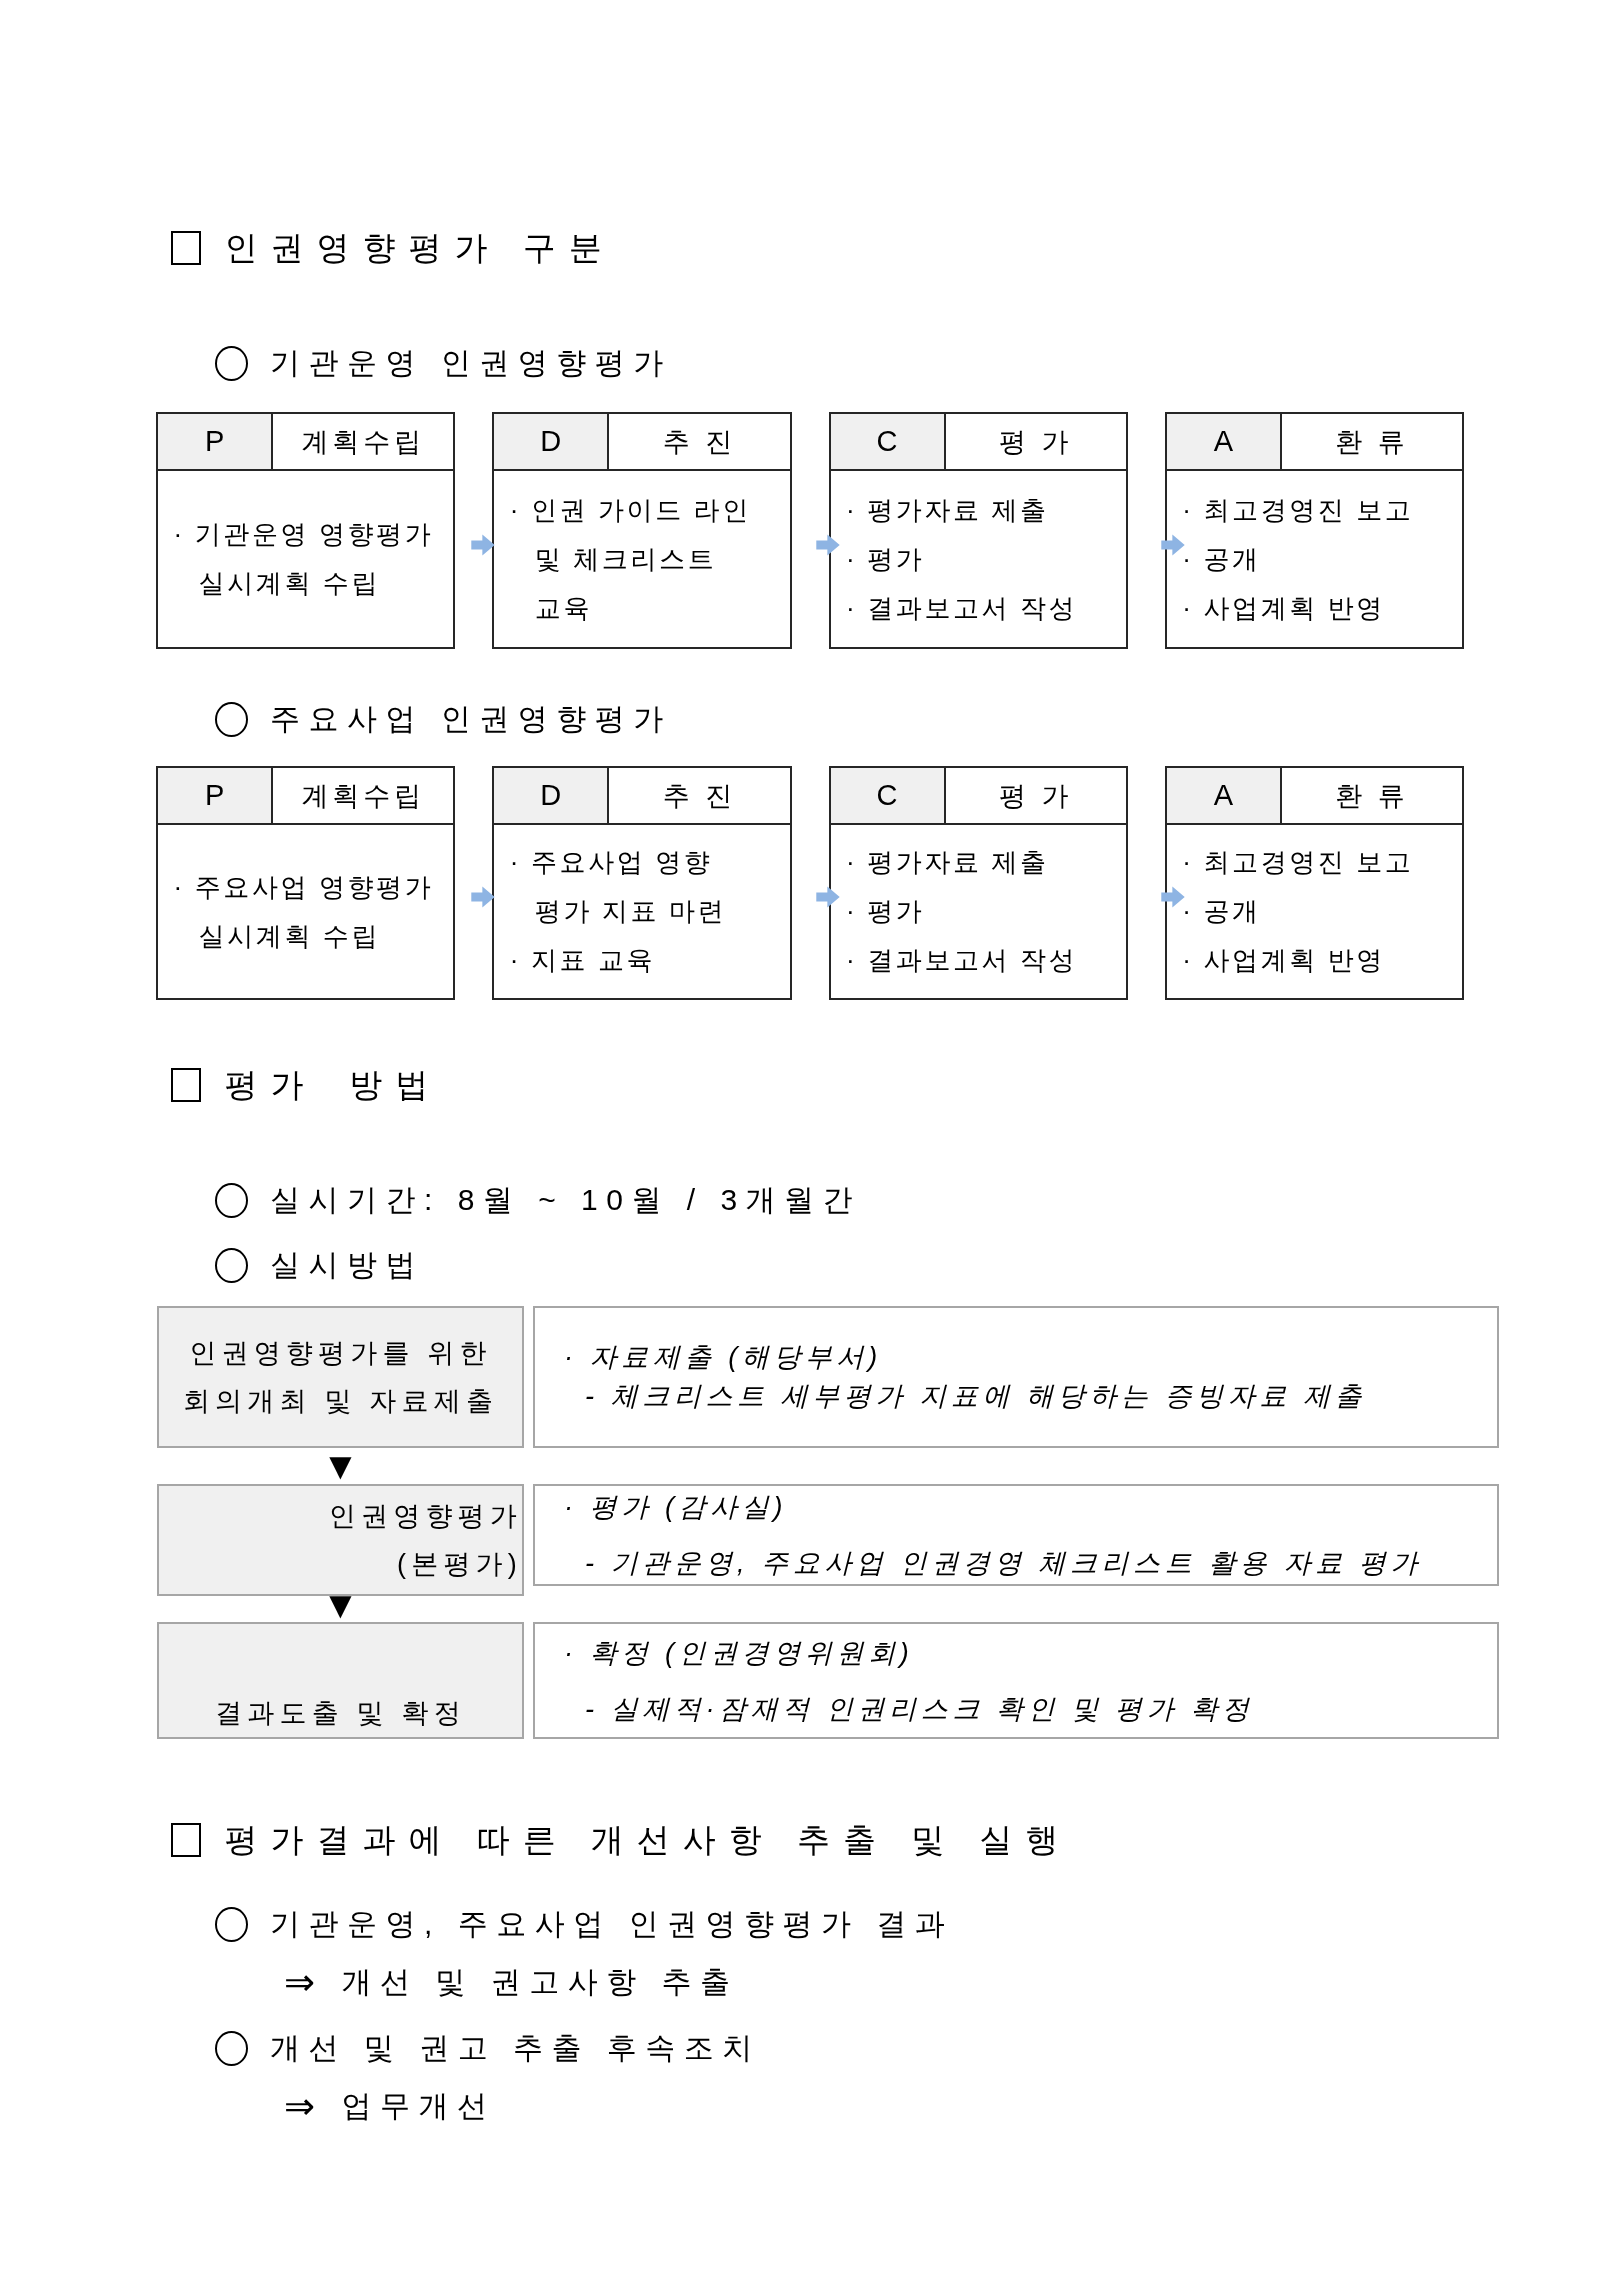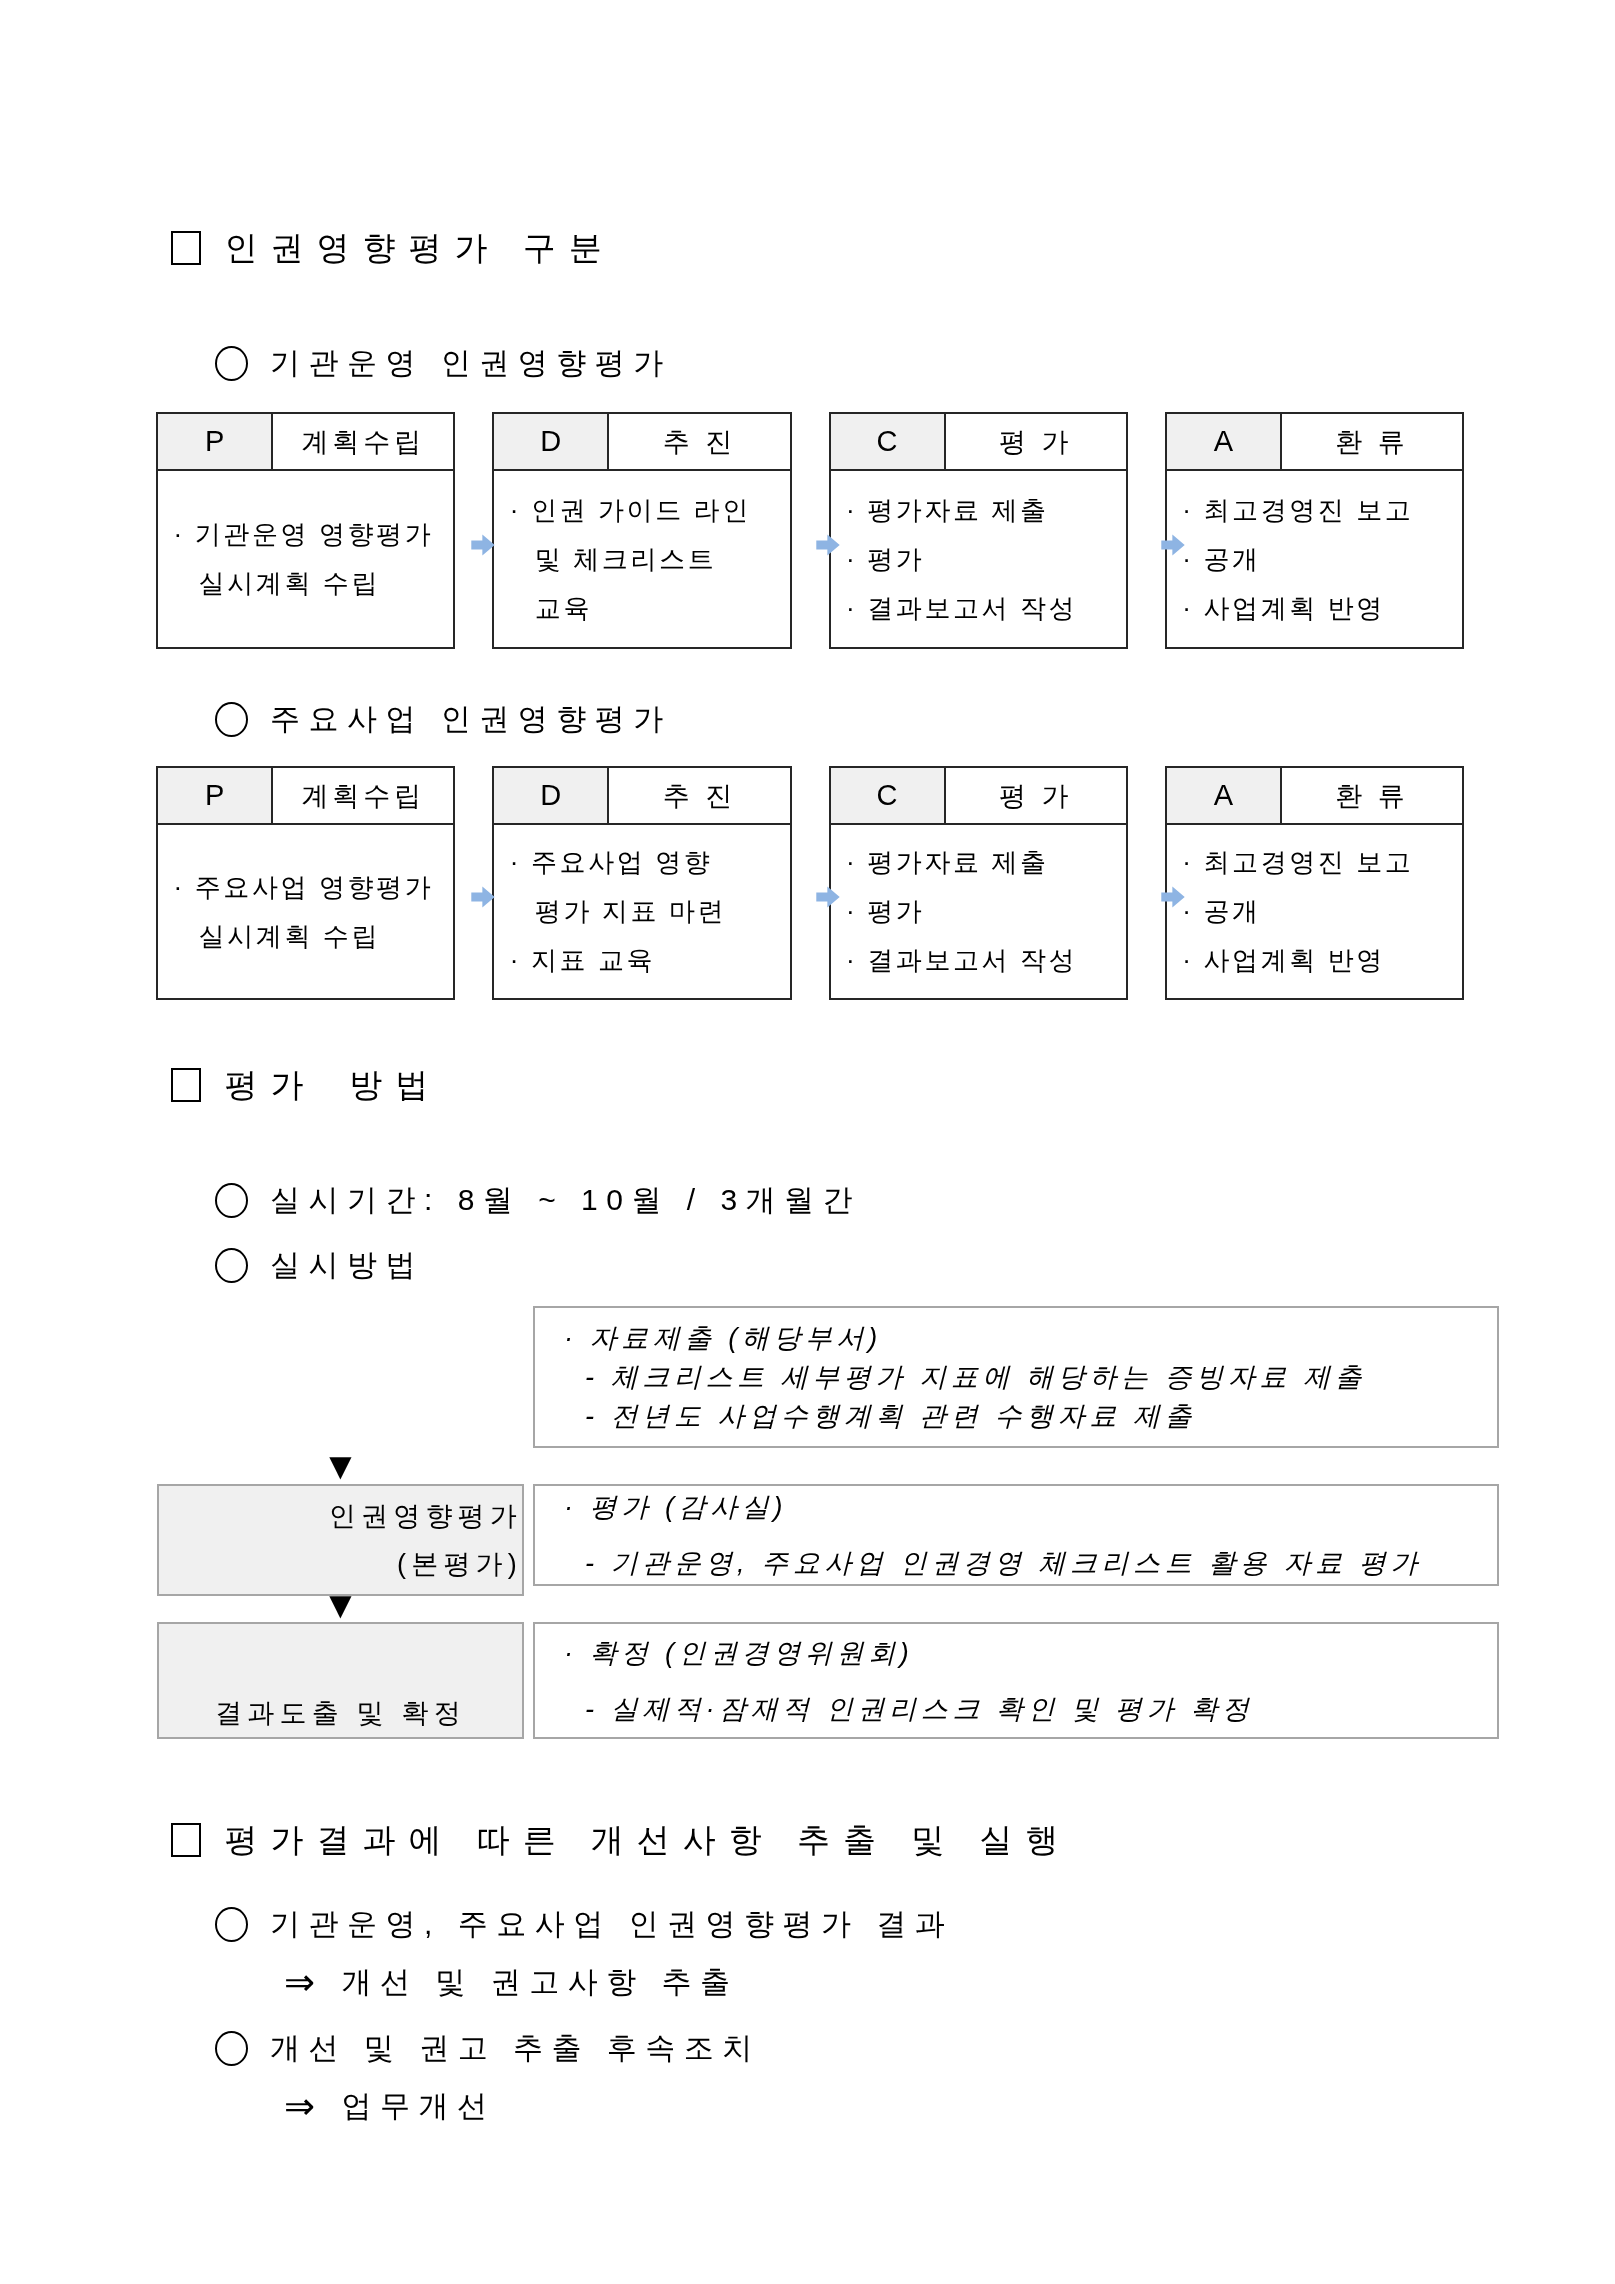--- a/index.html
+++ b/index.html
@@ -296,24 +296,27 @@
   <div class="blt" style="left:215px; top:1181px;">
     <span class="mk-circle"></span>
     <span>실시기간: 8월 ~ 10월 / 3개월간</span>
   </div>
 
   <div class="blt" style="left:215px; top:1246px;">
     <span class="mk-circle"></span>
     <span>실시방법</span>
   </div>
 
+  <div class="flow-label" style="top:1306px; height:142px;">
+    <div class="fl-line">인권영향평가를 위한</div>
+    <div class="fl-line">회의개최 및 자료제출</div>
+  </div>
   <div class="flow-detail" style="top:1306px; height:142px;">
     <div class="fd-line">· 자료제출 (해당부서)</div>
     <div class="fd-line indent">- 체크리스트 세부평가 지표에 해당하는 증빙자료 제출</div>
-    <div class="fd-line indent">- 전년도 사업수행계획 관련 수행자료 제출</div>
   </div>
 
   <div class="vdown" style="top:1451px;">▼</div>
 
   <div class="flow-label" style="top:1484px; height:112px;align-items:flex-end;">
     <div class="fl-line">인권영향평가</div>
     <div class="fl-line">(본평가)</div>
   </div>
   <div class="flow-detail spread" style="top:1484px; height:102px;">
     <div class="fd-line">· 평가 (감사실)</div>

